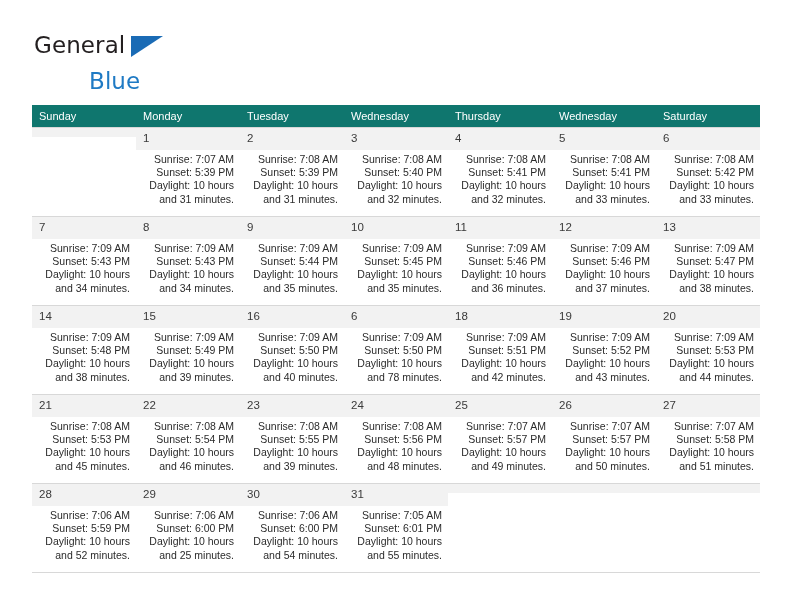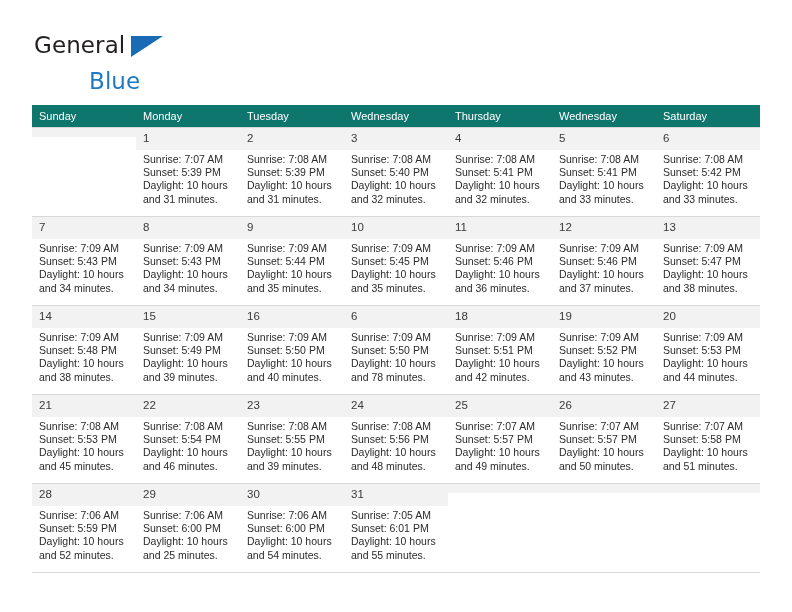--- a/index.html
+++ b/index.html
@@ -127,20 +127,21 @@
   }
   td.empty .details {
     visibility: hidden;
   }
   .details {
     display: block;
     padding: 3px 6px 0 7px;
     font-size: 10.5px;
     line-height: 13.2px;
     color: #2b2b2b;
+    text-align: right;
   }
   .details span {
     display: block;
     white-space: nowrap;
   }
 </style>
 </head>
 <body>
 
 <div class="page">

